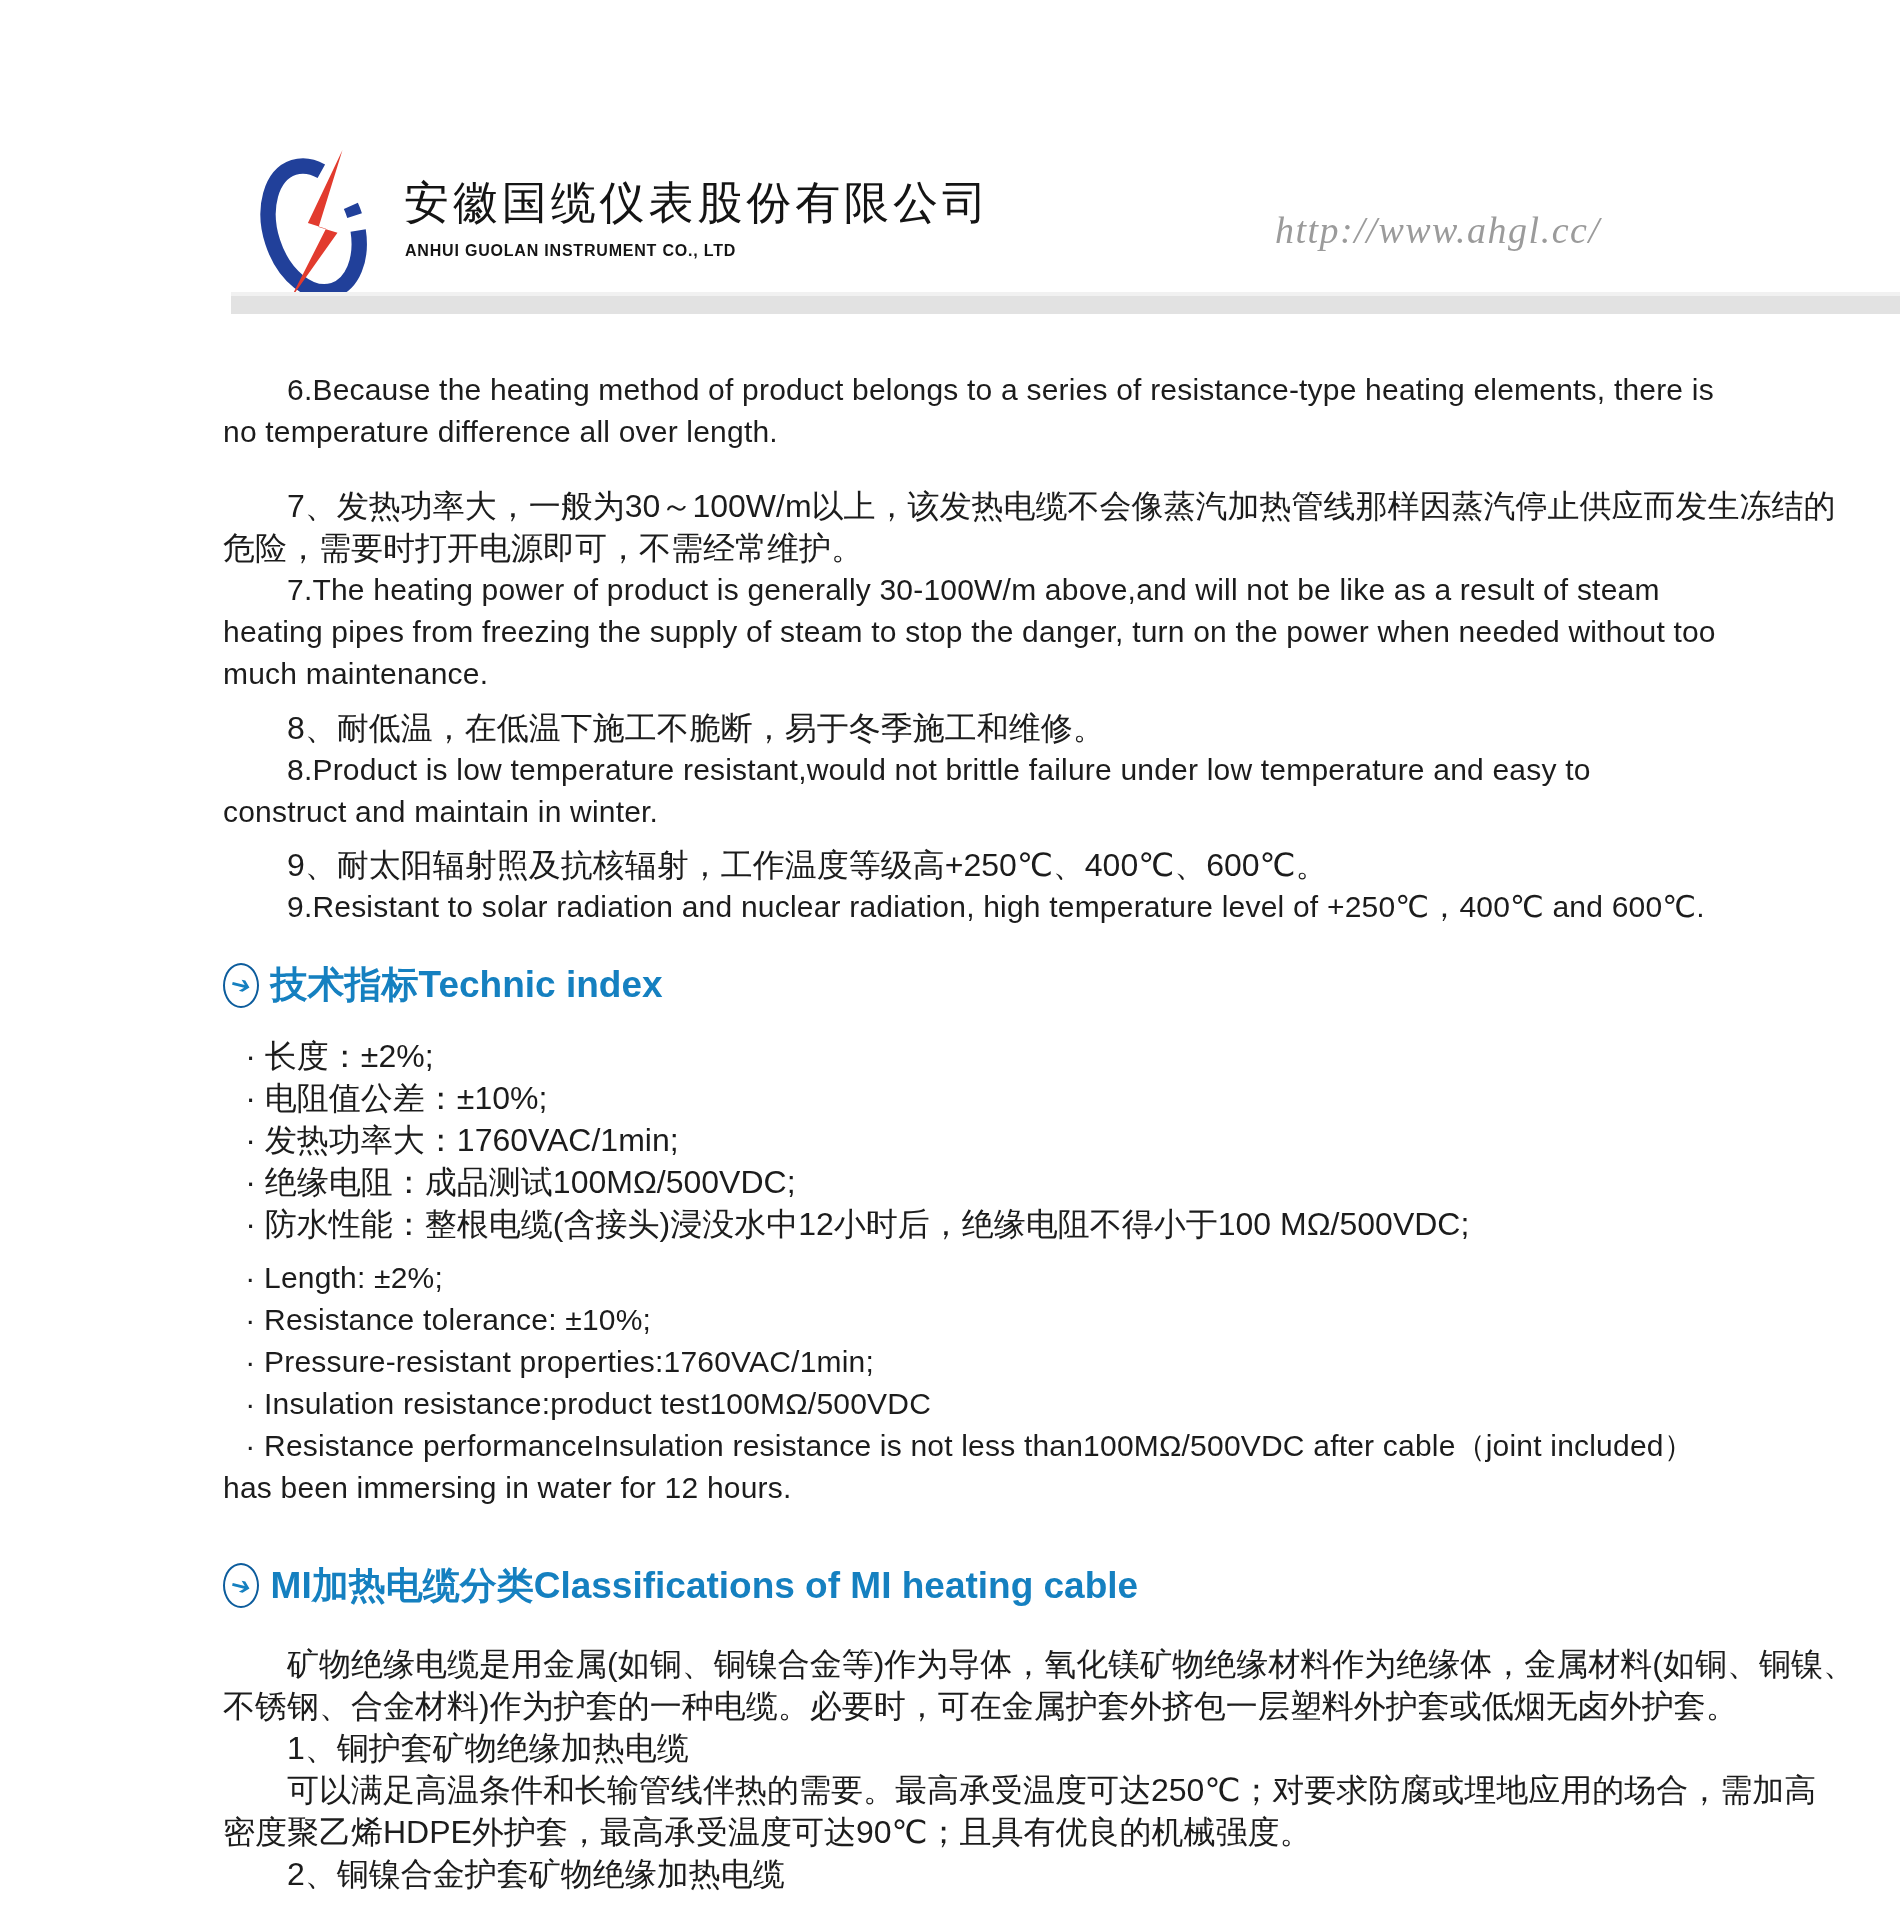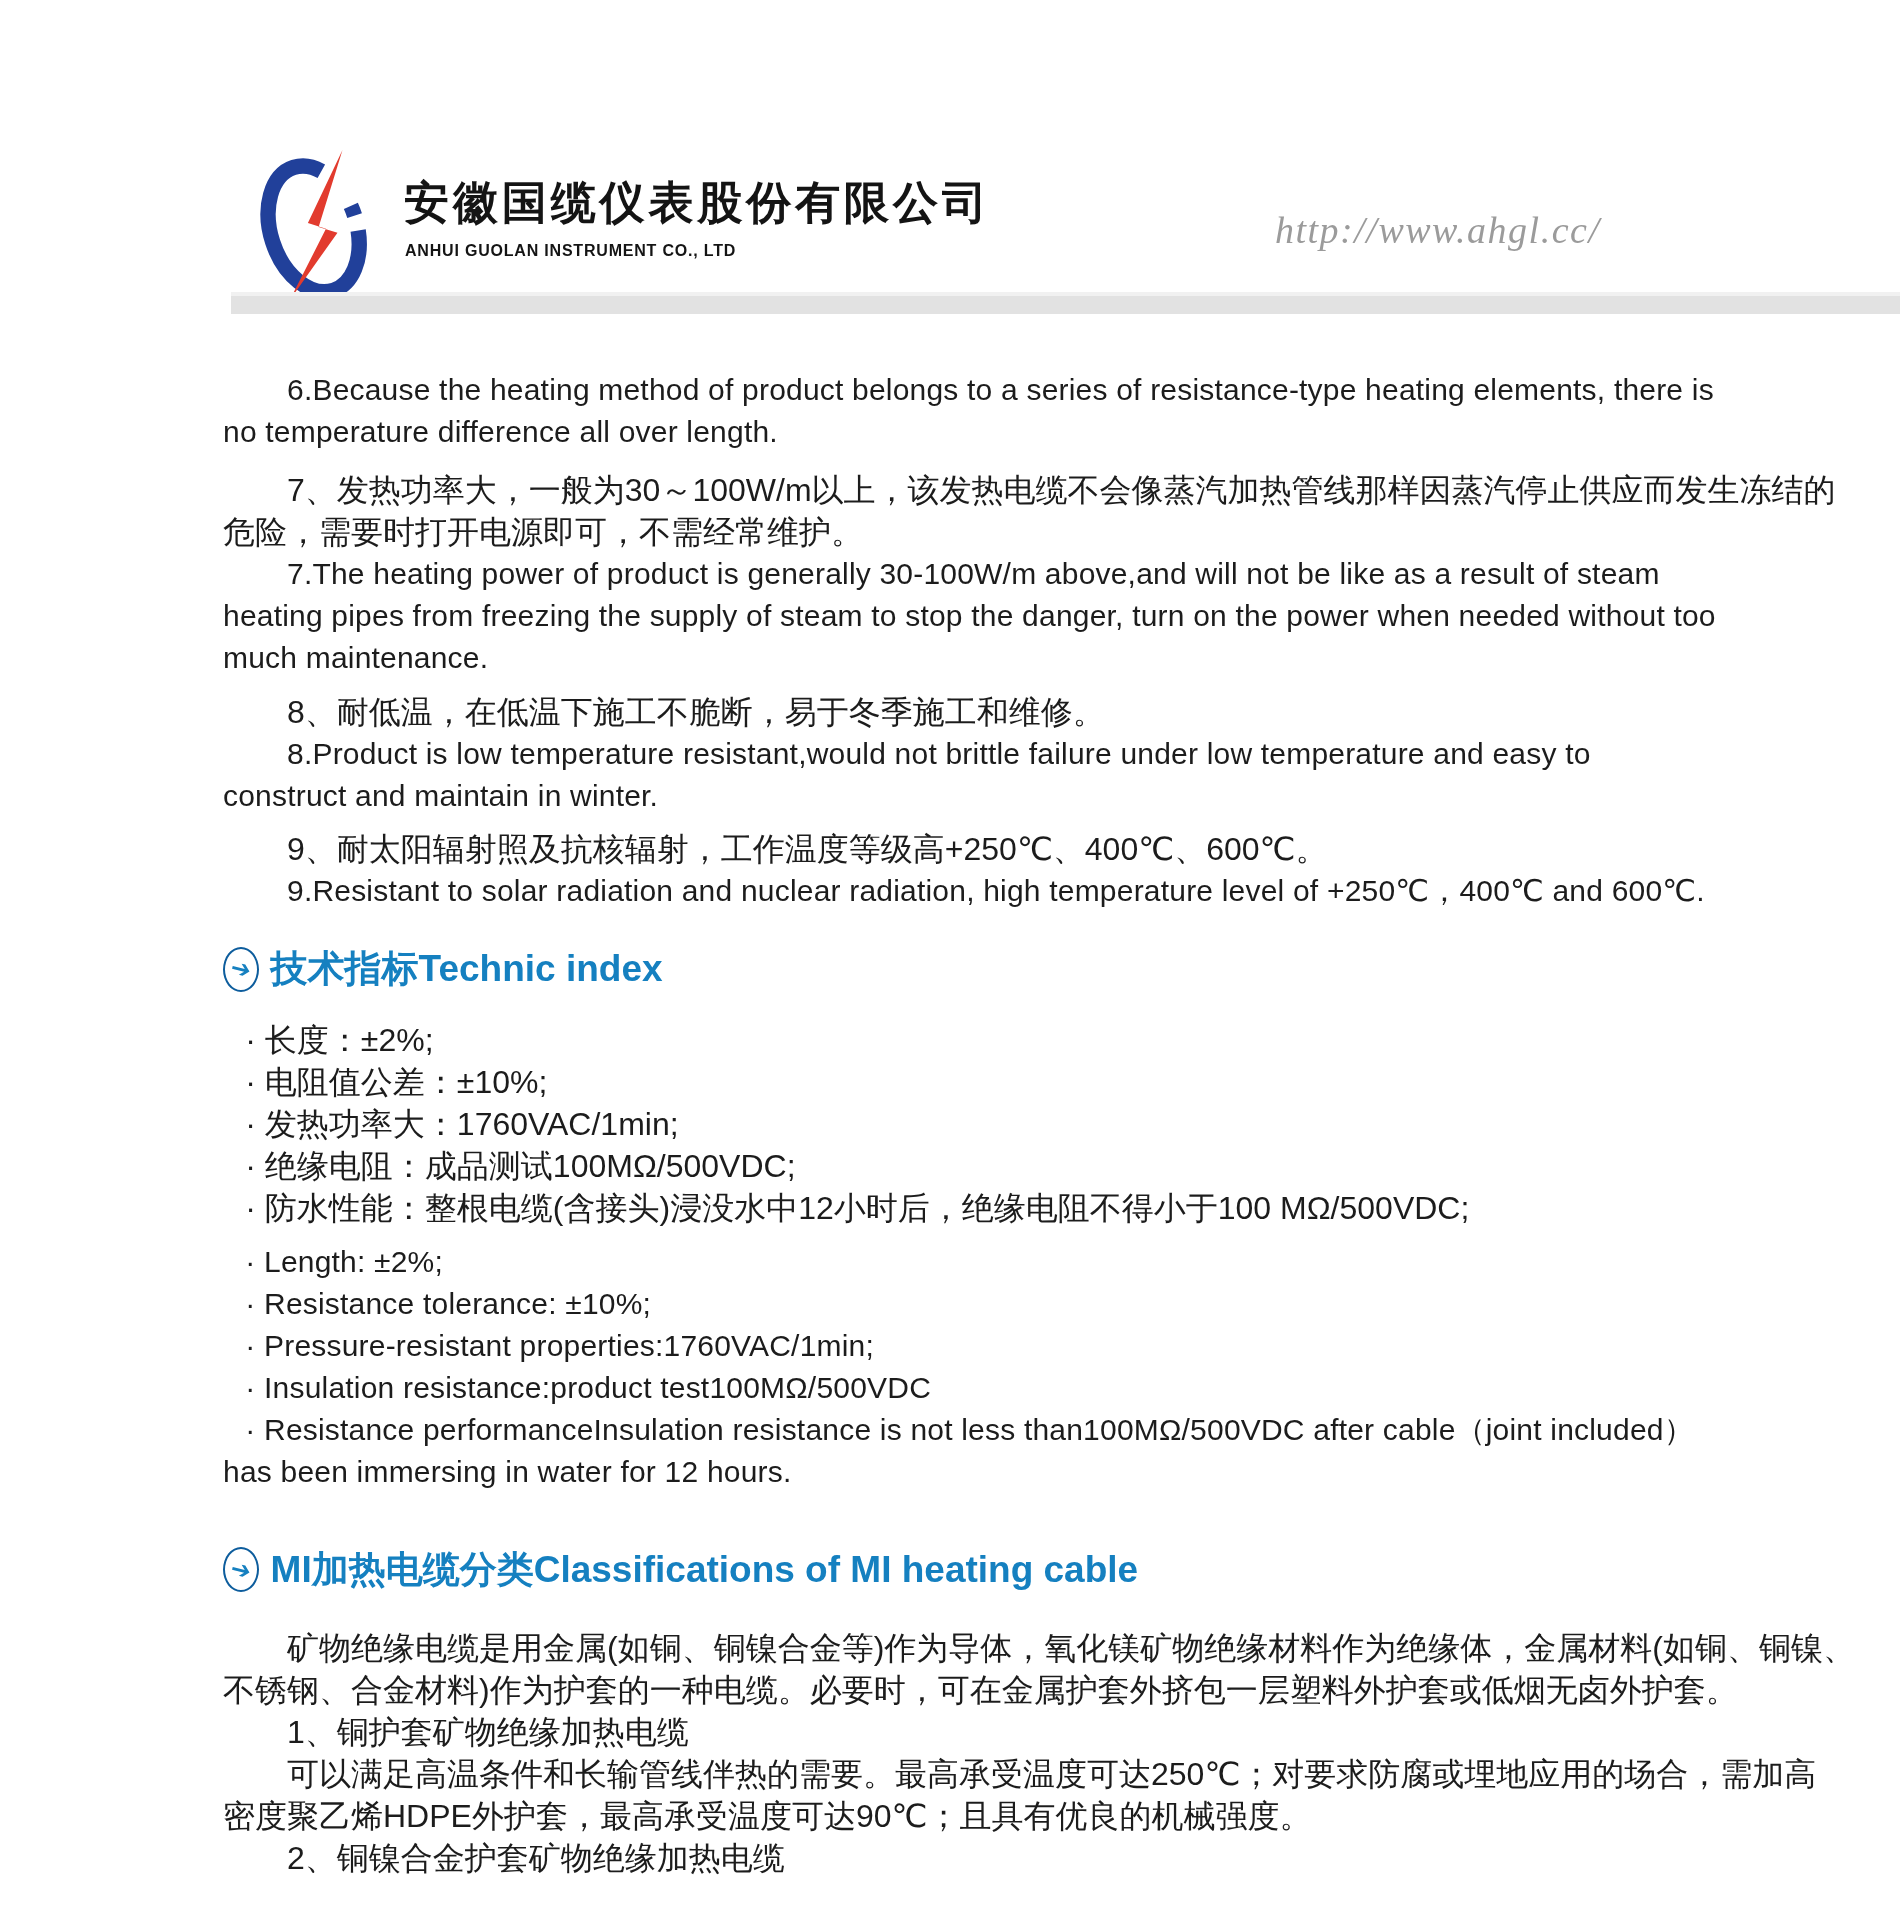--- a/index.html
+++ b/index.html
@@ -1,38 +1,38 @@
 <!DOCTYPE html>
 <html style="--accent: #1580c0; --accent2: #2a9ed7; --band: #e2e2e2;font-size:6.2px"><head>
 <meta charset="utf-8">
 <style>
   html,body{margin:0;padding:0;background:#ffffff;}
   .page{position:relative;width:1900px;height:2703px;background:#ffffff;overflow:hidden;
         font-family:"Liberation Sans","DejaVu Sans",sans-serif;color:#1c1c1c;}
 
   
   .logo-wrap{position:absolute;left:256px;top:148px;width:123px;height:154px;}
-  .company-cn{position:absolute;left:404px;top:173px;font-size:45px;font-weight:bold;
+  .company-cn{position:absolute;left:404px;top:173px;font-size:45px;font-weight:normal;
               letter-spacing:3.9px;color:#141414;white-space:nowrap;}
   .company-en{position:absolute;left:405px;top:242px;font-size:16px;font-weight:bold;
               letter-spacing:0.8px;color:#141414;white-space:nowrap;}
   .site-url{position:absolute;left:1275px;top:208px;font-size:38px;color:#9b9b9b;
             font-family:"Liberation Serif","DejaVu Serif",serif;font-style:italic;
             letter-spacing:1.5px;white-space:nowrap;}
   .band{position:absolute;left:231px;right:0;top:296px;height:17.7px;background:var(--band,#e2e2e2);}
   .band-lite{position:absolute;left:231px;right:0;top:292px;height:3.9px;background:#f1f1f1;}
 
   
   .flow{position:absolute;left:223px;top:0;width:1500px;padding-top:369px;}
   .ln{line-height:42px;font-size:32px;white-space:nowrap;color:#1c1c1c;}
   .ln.en{font-size:30px;letter-spacing:0.2px;}
   .ln.ind{text-indent:64px;}
   .ln.b{padding-left:22.3px;}
   .ln.g1{margin-top:11.6px;}
-  .ln.g2{margin-top:16px;}
+  .ln.g2{margin-top:32px;}
   .h{display:flex;align-items:center;gap:11.6px;margin:28px 0 21px 0;white-space:nowrap;
      color:var(--accent,#1580c0);font-weight:bold;font-size:37px;line-height:58px;}
   .h.g3{margin-top:48px;margin-bottom:28px;}
   .h .circle{flex:0 0 auto;width:32px;height:41px;border:2.7px solid #0d5d9d;border-radius:50%;
              display:flex;align-items:center;justify-content:center;}
   .h .arrow{font-size:24px;color:var(--accent,#1580c0);transform:rotate(14deg);font-weight:bold;}
 </style>
 </head>
 <body>
 

